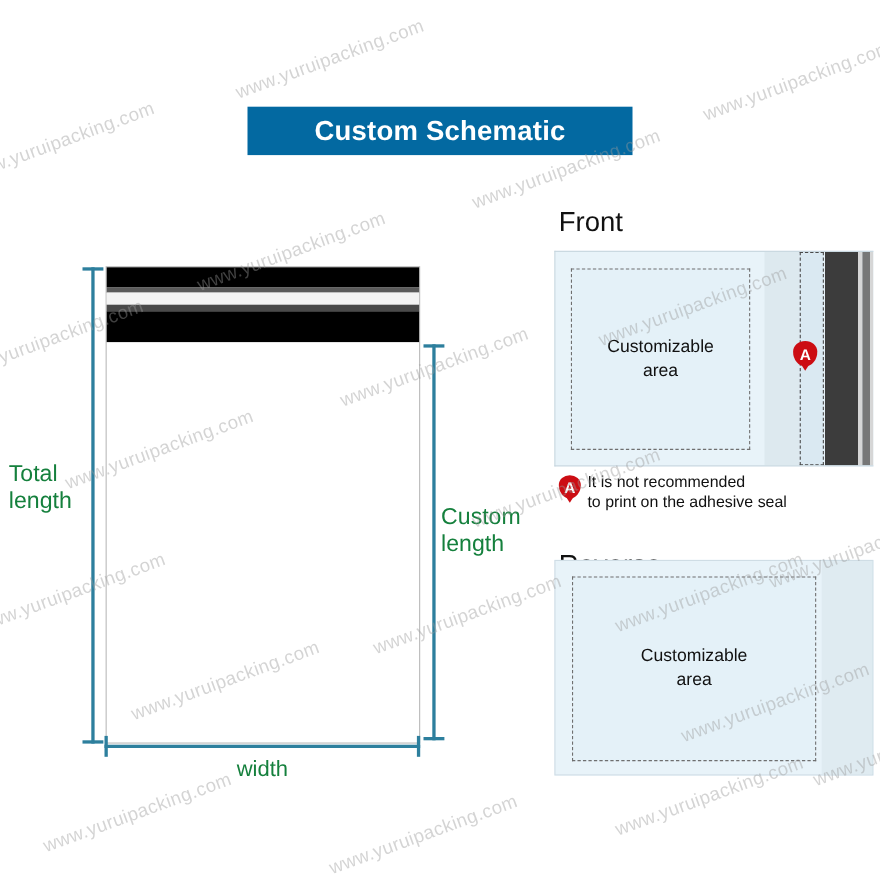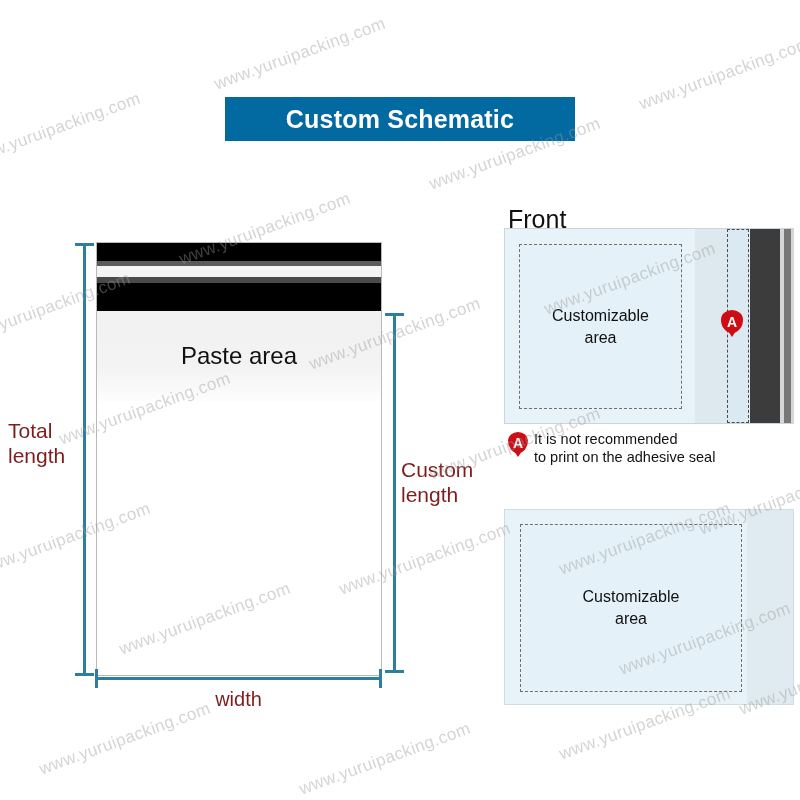--- a/index.html
+++ b/index.html
@@ -143,21 +143,21 @@
   .dim-h .cap.left  { left: 0; }
   .dim-h .cap.right { right: 0; }
 
   #dim-total-length { left: 83px; top: 243px; height: 433px; }
   #dim-usable-length { left: 393px; top: 313px; height: 360px; }
   #dim-width { left: 95px; top: 677px; width: 287px; }
 
   .dim-label {
     position: absolute;
     font-size: 21px;
-    color: #7f1d1d;
+    color: #15803d;
     line-height: 1.18;
     z-index: 15;
   }
   #label-total-length {
     left: 8px; top: 419px;
     width: 70px;
     text-align: left;
   }
   #label-usable-length {
     left: 401px; top: 458px;
@@ -170,21 +170,20 @@
     text-align: center;
     font-size: 20px;
   }
 
   
   .side-heading {
     position: absolute;
     font-size: 25px;
     color: #111111;
     z-index: 12;
-    margin-top: 17px;
   }
   #heading-front   { left: 508px; top: 188px; }
   #heading-reverse { left: 508px; top: 500px; text-align: center; }
 
   #panel-front {
     position: absolute;
     left: 504px; top: 228px;
     width: 290px; height: 196px;
     z-index: 12;
     background: #e7f1f7;
@@ -341,23 +340,20 @@
     <span class="title-text">Custom Schematic</span>
   </div>
 
   <div id="bag-main">
     <div class="stripe" id="stripe-black-1"></div>
     <div class="stripe" id="stripe-gray-1"></div>
     <div class="stripe" id="stripe-white-1"></div>
     <div class="stripe" id="stripe-gray-2"></div>
     <div class="stripe" id="stripe-black-2"></div>
 
-    <div id="paste-area">
-      <span class="paste-label">Paste area</span>
-    </div>
 
   </div>
 
   <div class="dim-v" id="dim-total-length">
     <div class="cap top"></div>
     <div class="cap bot"></div>
   </div>
   <div class="dim-label" id="label-total-length">
     <div>Total</div>
     <div>length</div>

